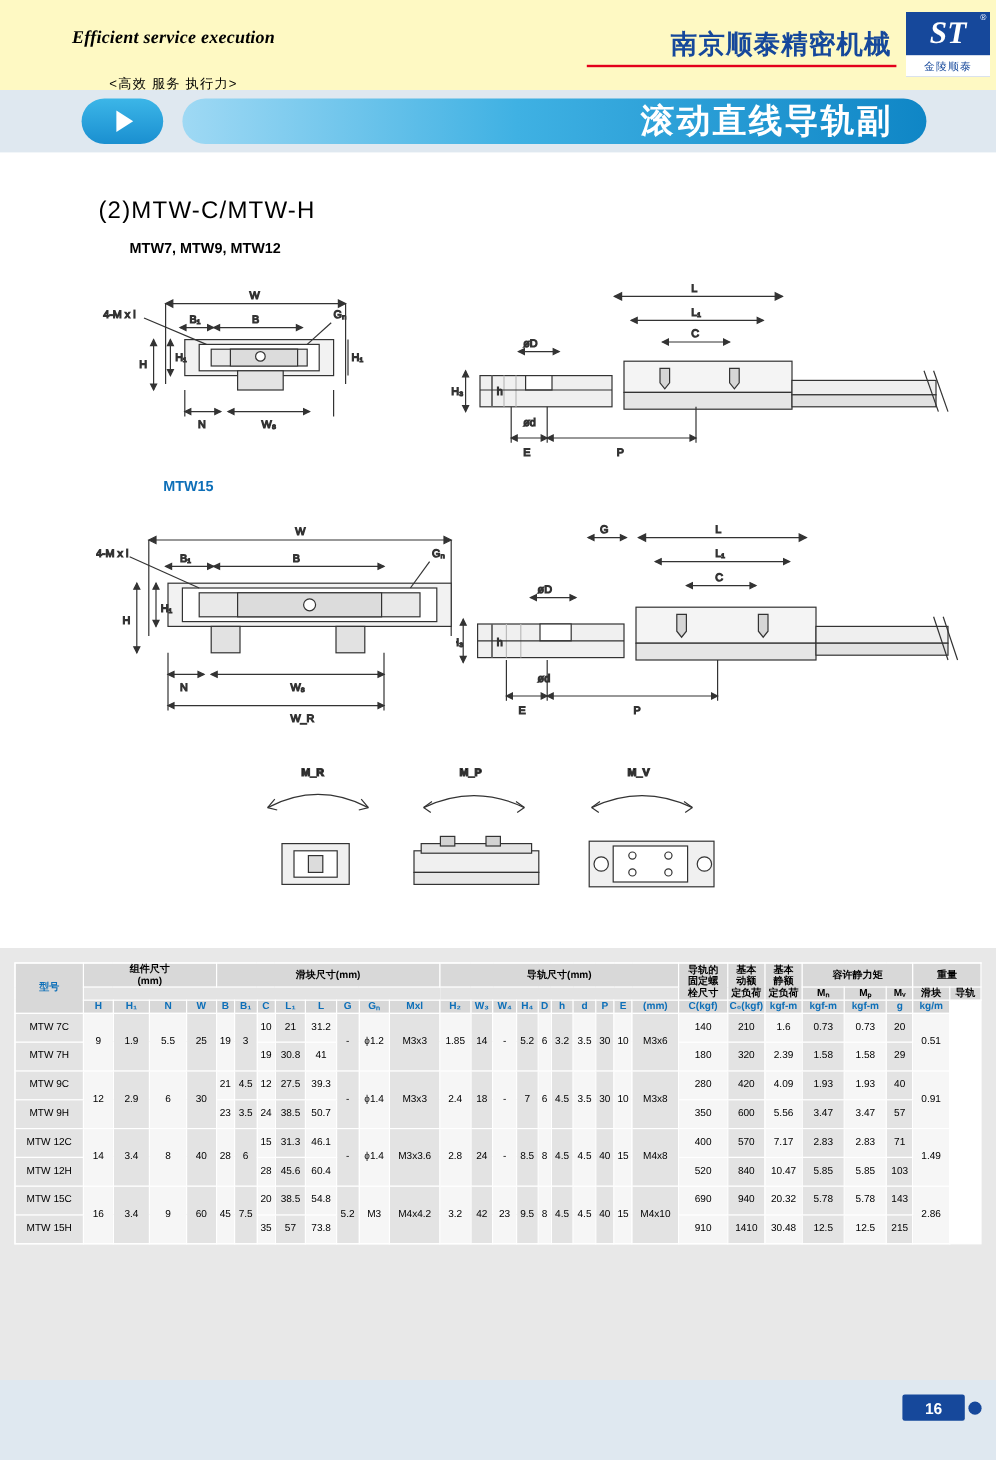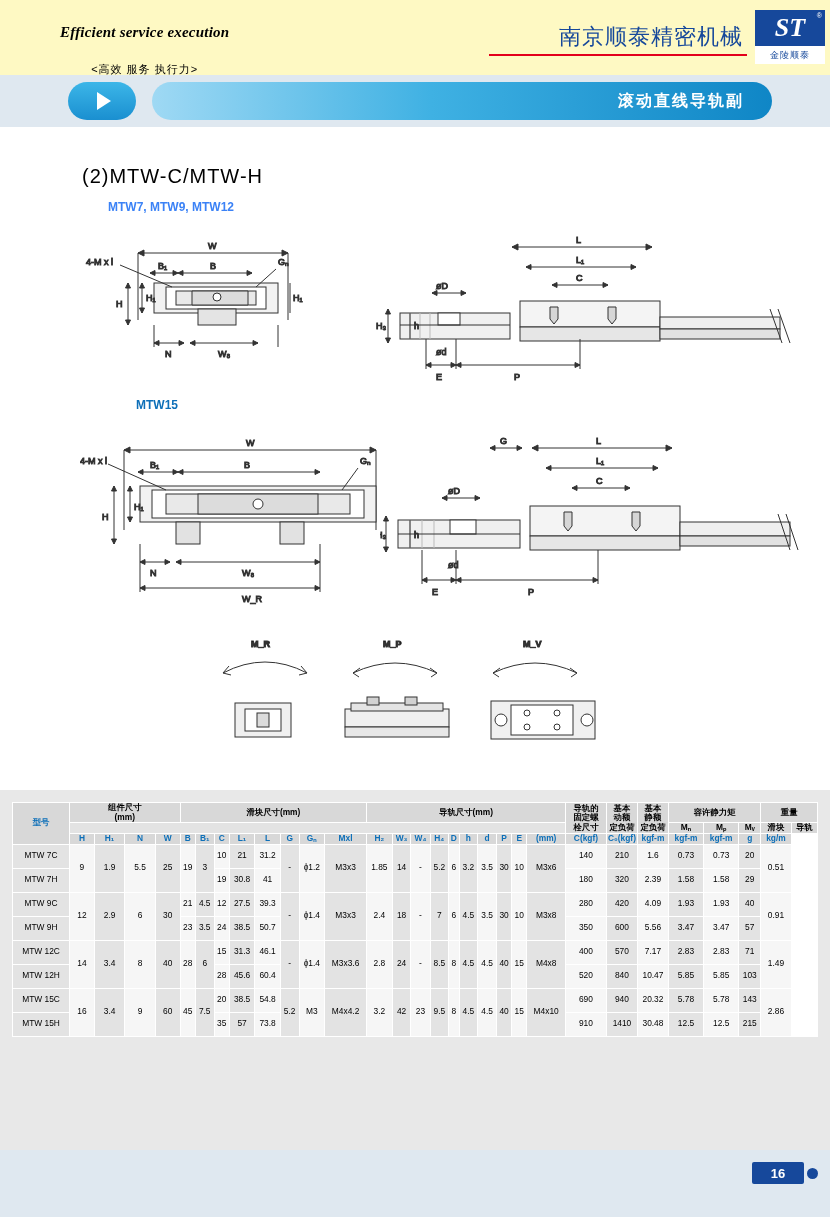--- a/index.html
+++ b/index.html
@@ -8,37 +8,37 @@
     font-family:"Liberation Sans", sans-serif;
     color:#000;position:relative;overflow:hidden;
   }
   .page{position:relative;width:830px;height:1217px;}
 
   
   .header{position:absolute;left:0;top:0;width:830px;height:75px;background:#fef9c3;padding-left:43px;}
   .hdr-left{position:absolute;left:60px;top:24px;}
   .hdr-slogan-en{font-family:"Liberation Serif", serif;font-size:15px;font-style:italic;font-weight:bold;letter-spacing:.2px;}
   .hdr-slogan-cn{font-size:11px;margin-top:21px;text-align:center;letter-spacing:1px;}
-  .hdr-company{position:absolute;right:130px;top:22px;font-size:22px;font-weight:normal;color:#16489b;letter-spacing:1px;font-family:"DejaVu Sans", sans-serif;text-align:right;}
+  .hdr-company{position:absolute;right:130px;top:22px;font-size:22px;font-weight:bold;color:#16489b;letter-spacing:1px;font-family:"DejaVu Sans", sans-serif;text-align:right;}
   .hdr-underline{position:absolute;right:126px;top:54px;width:258px;height:2px;background:#e3001b;}
   .logo-box{position:absolute;right:48px;top:10px;width:70px;height:54px;background:#16489b;color:#fff;}
   .logo-mark{position:absolute;left:0;top:0;width:70px;height:36px;display:flex;align-items:center;justify-content:center;font-size:26px;font-weight:bold;font-style:italic;font-family:"Liberation Serif", serif;}
   .logo-txt{position:absolute;left:0;top:36px;width:70px;height:18px;background:#fff;color:#16489b;font-size:9px;display:flex;align-items:center;justify-content:center;letter-spacing:1px;}
   .logo-r{position:absolute;right:3px;top:2px;font-size:7px;}
 
   
   .banner{position:absolute;left:0;top:75px;width:830px;height:52px;background:#dfe8f0;}
   .banner-circle{position:absolute;left:68px;top:82px;width:68px;height:38px;border-radius:19px;background:linear-gradient(#3cb6e8,#1a8fd0);display:flex;align-items:center;justify-content:center;}
   .banner-circle .tri{width:0;height:0;border-left:14px solid #fff;border-top:9px solid transparent;border-bottom:9px solid transparent;margin-left:4px;}
   .banner-bar{position:absolute;left:152px;top:82px;width:620px;height:38px;border-radius:19px;background:linear-gradient(90deg,#9fd9f4 0%, #3fb1e3 45%, #0f86c6 100%);}
-  .banner-title{position:absolute;right:28px;top:0;height:38px;line-height:38px;color:#fff;font-size:16px;font-weight:bold;letter-spacing:2px;font-family:"DejaVu Sans", sans-serif;}
+  .banner-title{position:absolute;right:28px;top:0;height:38px;line-height:38px;color:#fff;font-size:28px;font-weight:bold;letter-spacing:2px;font-family:"DejaVu Sans", sans-serif;}
 
   
   .sec-title{position:absolute;left:82px;top:165px;font-size:20px;letter-spacing:1px;font-family:"Liberation Sans",sans-serif;}
-  .sub-1{position:absolute;left:108px;top:200px;font-size:12px;color:#3b82f6;font-weight:bold;}
+  .sub-1{position:absolute;left:108px;top:200px;font-size:12px;color:#000000;font-weight:bold;}
   .sub-2{position:absolute;left:108px;top:398px;font-size:12px;color:#0d6fb8;font-weight:bold;padding-left:28px;}
 
   
   .draw{position:absolute;stroke:#333;}
   svg{display:block;}
   .dim{font-size:9px;font-family:"Liberation Sans",sans-serif;fill:#000;}
   .dimb{font-size:9px;font-weight:bold;fill:#000;}
 
   
   .tbl-wrap{position:absolute;left:0;top:790px;width:830px;height:360px;background:#e8e8e8;}

